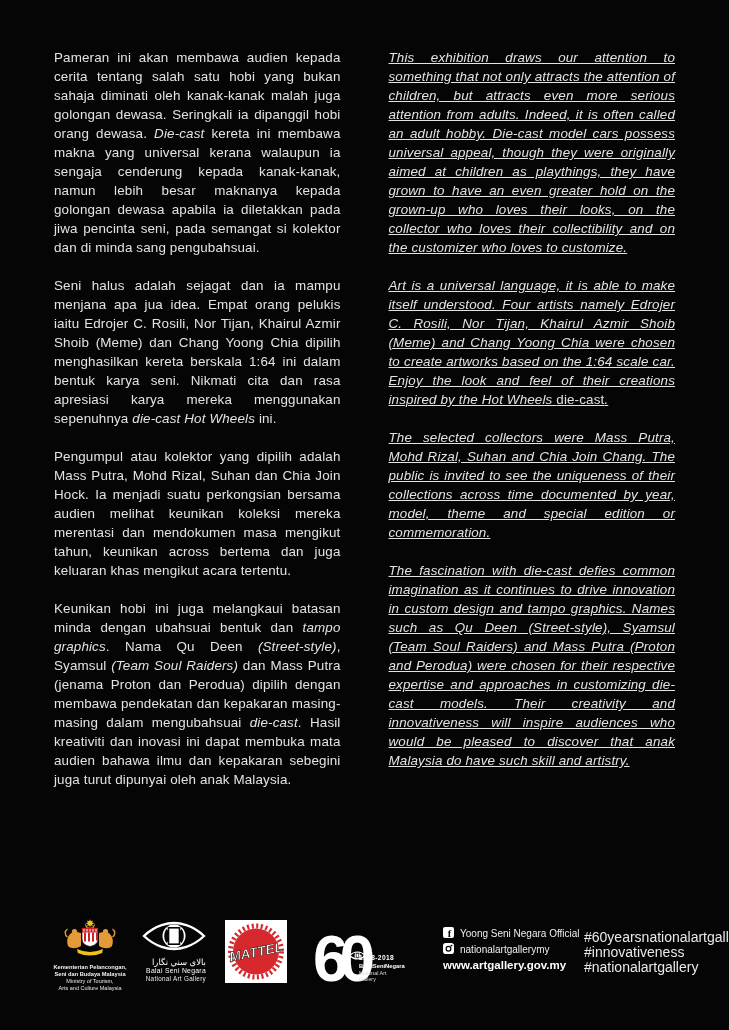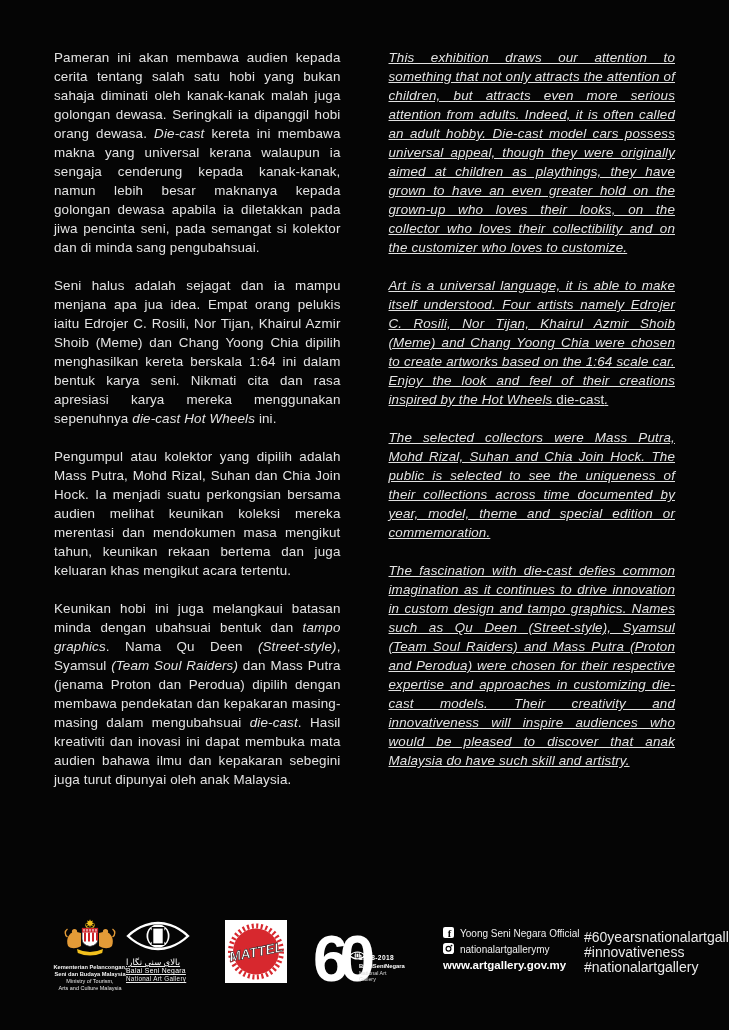--- a/index.html
+++ b/index.html
@@ -15,21 +15,21 @@
   .col.right{font-style:italic;text-decoration:underline;}
   
   .footer{position:absolute;left:0;top:905px;width:729px;height:125px;color:#eee;}
   .blk{position:absolute;}
   
   .ministry{left:50px;top:14px;width:80px;text-align:center;}
   .ministry .t-bold{font-size:5.7px;font-weight:bold;line-height:7px;color:#f2f2f2;}
   .ministry .t-reg{font-size:5.5px;line-height:7px;color:#e6e6e6;}
   .ministry .crest{margin-bottom:3px;}
   
-  .bsn{left:126px;top:16px;width:80px;text-align:left;text-decoration:underline;}
+  .bsn{left:126px;top:16px;width:80px;text-align:right;}
   .bsn .jawi{font-size:8.5px;line-height:10px;color:#fff;margin-top:2px;}
   .bsn .nm{font-size:6.8px;line-height:8px;color:#fff;letter-spacing:.3px;}
   .bsn .nm2{font-size:6.3px;line-height:8px;color:#e9e9e9;letter-spacing:.3px;}
   
   .mattel{left:225px;top:15px;}
   
   .sixty{left:313px;top:20px;width:85px;height:58px;}
   .sixty .num{
     position:absolute;left:0;top:8px;font-size:64px;font-weight:700;line-height:52px;
     letter-spacing:-9px;color:#fff;font-family:"Liberation Sans",sans-serif;
@@ -48,27 +48,27 @@
 </style>
 </head>
 <body>
 
 <div class="page">
 
   <div class="columns">
     <div class="col left" id="col-left">
         <p><span>Pameran ini akan membawa audien kepada cerita tentang salah satu hobi yang bukan sahaja diminati oleh kanak-kanak malah juga golongan dewasa. Seringkali ia dipanggil hobi orang dewasa. </span><span style="font-style: italic;">Die-cast</span><span> kereta ini membawa makna yang universal kerana walaupun ia sengaja cenderung kepada kanak-kanak, namun lebih besar maknanya kepada golongan dewasa apabila ia diletakkan pada jiwa pencinta seni, pada semangat si kolektor dan di minda sang pengubahsuai.</span></p>
         <p><span>Seni halus adalah sejagat dan ia mampu menjana apa jua idea. Empat orang pelukis iaitu Edrojer C. Rosili, Nor Tijan, Khairul Azmir Shoib (Meme) dan Chang Yoong Chia dipilih menghasilkan kereta berskala 1:64 ini dalam bentuk karya seni. Nikmati cita dan rasa apresiasi karya mereka menggunakan sepenuhnya </span><span style="font-style: italic;">die-cast Hot Wheels</span><span> ini.</span></p>
-        <p><span>Pengumpul atau kolektor yang dipilih adalah Mass Putra, Mohd Rizal, Suhan dan Chia Join Hock. Ia menjadi suatu perkongsian bersama audien melihat keunikan koleksi mereka merentasi dan mendokumen masa mengikut tahun, keunikan rekaan bertema dan juga keluaran khas mengikut acara tertentu.</span></p>
+        <p><span>Pengumpul atau kolektor yang dipilih adalah Mass Putra, Mohd Rizal, Suhan dan Chia Join Hock. Ia menjadi suatu perkongsian bersama audien melihat keunikan koleksi mereka merentasi dan mendokumen masa mengikut tahun, keunikan across bertema dan juga keluaran khas mengikut acara tertentu.</span></p>
         <p><span>Keunikan hobi ini juga melangkaui batasan minda dengan ubahsuai bentuk dan </span><span style="font-style: italic;">tampo graphics</span><span>. Nama Qu Deen </span><span style="font-style: italic;">(Street-style)</span><span>, Syamsul </span><span style="font-style: italic;">(Team Soul Raiders)</span><span> dan Mass Putra (jenama Proton dan Perodua) dipilih dengan membawa pendekatan dan kepakaran masing-masing dalam mengubahsuai </span><span style="font-style: italic;">die-cast</span><span>. Hasil kreativiti dan inovasi ini dapat membuka mata audien bahawa ilmu dan kepakaran sebegini juga turut dipunyai oleh anak Malaysia.</span></p>
       </div>
     <div class="col right" id="col-right">
         <p><span>This exhibition draws our attention to something that not only attracts the attention of children, but attracts even more serious attention from adults. Indeed, it is often called an adult hobby. Die-cast model cars possess universal appeal, though they were originally aimed at children as playthings, they have grown to have an even greater hold on the grown-up who loves their looks, on the collector who loves their collectibility and on the customizer who loves to customize.</span></p>
         <p><span>Art is a universal language, it is able to make itself understood. Four artists namely Edrojer C. Rosili, Nor Tijan, Khairul Azmir Shoib (Meme) and Chang Yoong Chia were chosen to create artworks based on the 1:64 scale car. Enjoy the look and feel of their creations inspired by the Hot Wheels </span><span style="font-style: normal;">die-cast</span><span>.</span></p>
-        <p><span>The selected collectors were Mass Putra, Mohd Rizal, Suhan and Chia Join Hock. The public is selected to see the uniqueness of their collections across time documented by year, model, theme and special edition or commemoration.</span></p>
+        <p><span>The selected collectors were Mass Putra, Mohd Rizal, Suhan and Chia Join Chang. The public is invited to see the uniqueness of their collections across time documented by year, model, theme and special edition or commemoration.</span></p>
         <p><span>The fascination with die-cast defies common imagination as it continues to drive innovation in custom design and tampo graphics. Names such as Qu Deen (Street-style), Syamsul (Team Soul Raiders) and Mass Putra (Proton and Perodua) were chosen for their respective expertise and approaches in customizing die-cast models. Their creativity and innovativeness will inspire audiences who would be pleased to discover that anak Malaysia do have such skill and artistry.</span></p>
       </div>
   </div>
 
   <div class="footer">
 
     <div class="blk ministry">
       <div class="crest">
         <svg width="56" height="38" viewBox="0 0 56 38">
 

